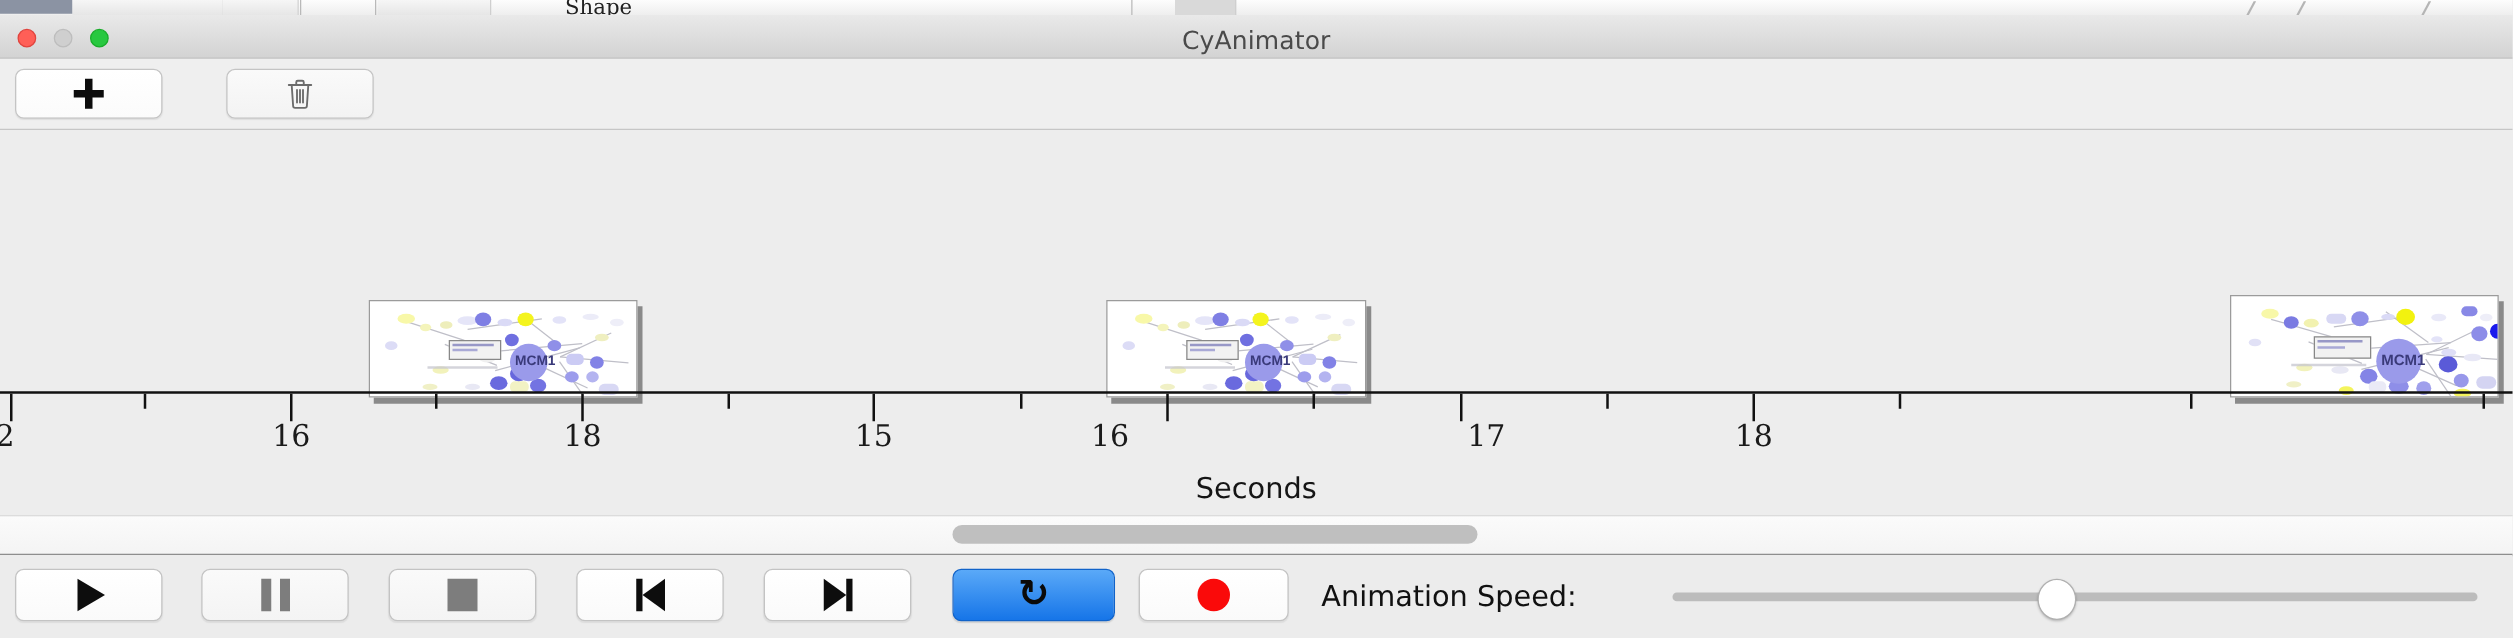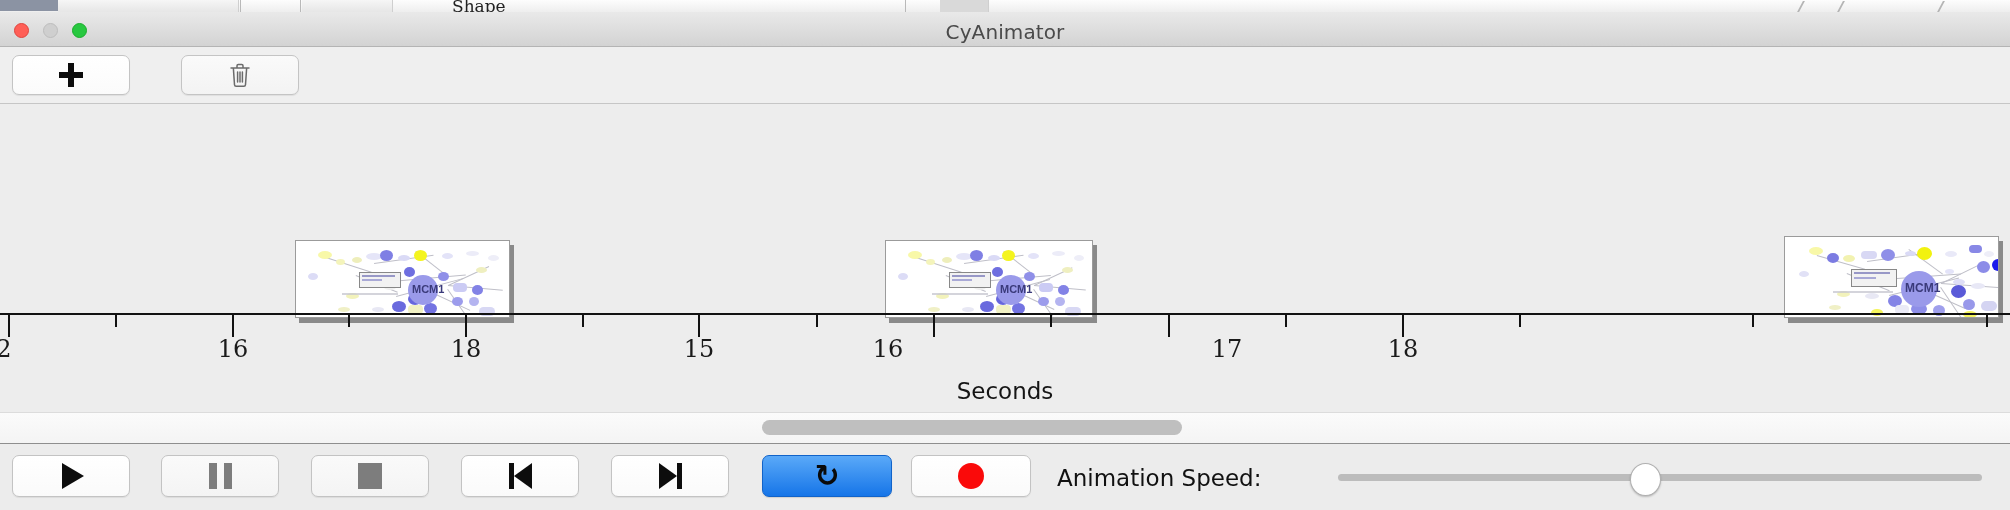--- a/index.html
+++ b/index.html
@@ -340,21 +340,21 @@
   <div class="tick major" style="left:1402px;"></div>
   <div class="tick minor" style="left:1519px;"></div>
   <div class="tick minor" style="left:1752px;"></div>
   <div class="tick minor" style="left:1986px;"></div>
 
   <div class="ticklabel" style="left:4px;">2</div>
   <div class="ticklabel" style="left:233px;">16</div>
   <div class="ticklabel" style="left:466px;">18</div>
   <div class="ticklabel" style="left:699px;">15</div>
   <div class="ticklabel" style="left:888px;">16</div>
-  <div class="ticklabel" style="left:1227px;">17</div>
+  <div class="ticklabel" style="left:1189px;">17</div>
   <div class="ticklabel" style="left:1403px;">18</div>
 
   <div class="axis-title">Seconds</div>
 
   <div class="hsb">
     <div class="hsb-thumb"></div>
   </div>
 
   <div class="playbar">
     <div class="pbtn" style="left:12px;width:118px;">

